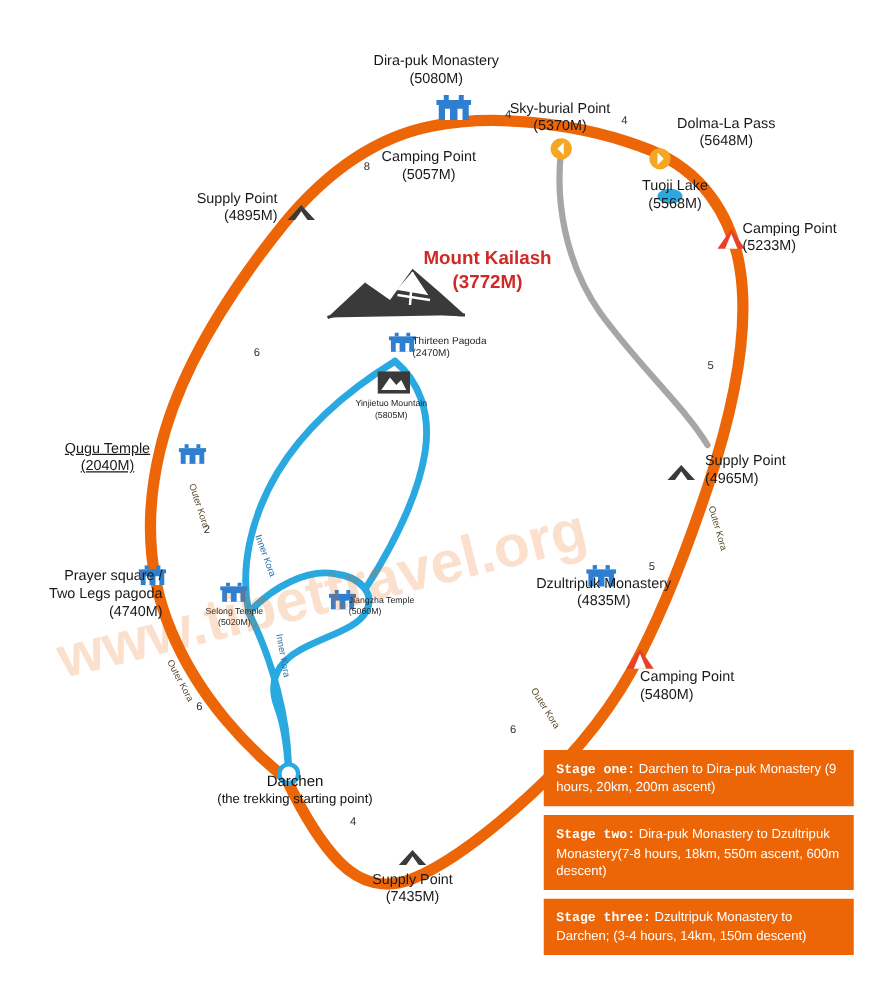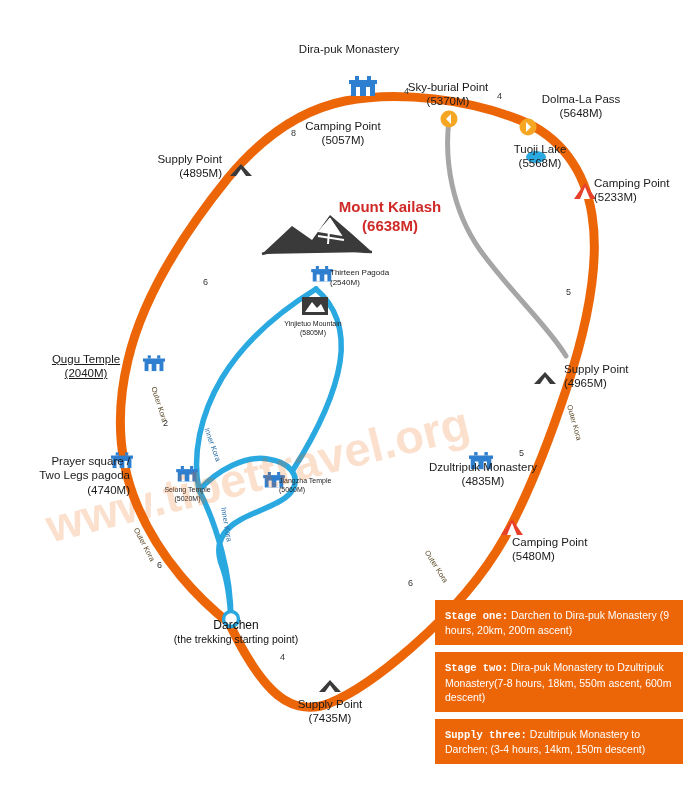--- a/index.html
+++ b/index.html
@@ -215,20 +215,21 @@
     <rect x="17" y="11" width="4" height="9" fill="#ffffff"></rect>
 </svg>
 
 <svg class="icon" style="left:500px;top:518px;" width="24" height="18" viewBox="0 0 24 18">
   <path d="M12 1 L23 17 L1 17 Z" fill="#e8412a"></path>
     <path d="M12 5 L17 17 L7 17 Z" fill="#ffffff"></path>
 </svg>
 
 <div class="lbl" style="left:249px;top:42px;width:200px;">
   <span class="t1">Dira-puk Monastery</span>
+  <span class="t2">(5080M)</span>
 </div>
 
 <div class="lbl" style="left:263px;top:119px;width:160px;">
   <span class="t1">Camping Point</span>
   <span class="t2">(5057M)</span>
 </div>
 
 <div class="lbl" style="left:373px;top:80px;width:150px;">
   <span class="t1">Sky-burial Point</span>
   <span class="t2">(5370M)</span>
@@ -270,21 +271,21 @@
 </div>
 
 <div class="lbl" style="left:5px;top:434px;width:125px;text-align:right;margin-top:20px;">
   <span class="t1">Prayer square /</span>
   <span class="t2">Two Legs pagoda</span>
   <span class="t2">(4740M)</span>
 </div>
 
 <div class="lbl sm" style="left:330px;top:268px;width:110px;text-align:left;">
   <span class="t1">Thirteen Pagoda</span>
-  <span class="t2">(2540M)</span>
+  <span class="t2">(2470M)</span>
 </div>
 
 <div class="lbl xs" style="left:258px;top:320px;width:110px;">
   <span class="t1">Yinjietuo Mountain</span>
   <span class="t2">(5805M)</span>
 </div>
 
 <div class="lbl xs" style="left:135px;top:486px;width:105px;">
   <span class="t1">Selong Temple</span>
   <span class="t2">(5020M)</span>
@@ -300,21 +301,21 @@
   <span class="t2">(4835M)</span>
 </div>
 
 <div class="lbl" style="left:490px;top:535px;width:160px;text-align:left;">
   <span class="t1" style="padding-left:22px;">Camping Point</span>
   <span class="t2" style="padding-left:22px;">(5480M)</span>
 </div>
 
 <div class="lbl kailash" style="left:300px;top:198px;width:180px;">
   <span class="t1">Mount Kailash</span>
-  <span class="t2">(6638M)</span>
+  <span class="t2">(3772M)</span>
 </div>
 
 <div class="lbl darchen" style="left:146px;top:618px;width:180px;">
   <span class="t1">Darchen</span>
   <span class="t2">(the trekking starting point)</span>
 </div>
 
 <div class="dist" style="left:291px;top:128px;">8</div>
 <div class="dist" style="left:404px;top:86px;">4</div>
 <div class="dist" style="left:497px;top:91px;">4</div>
@@ -338,15 +339,15 @@
 </div>
 
 <div id="legend">
   <div class="stage">
     <b>Stage one:</b><span> Darchen to Dira-puk Monastery (9 hours, 20km, 200m ascent)</span>
   </div>
   <div class="stage">
     <b>Stage two:</b><span> Dira-puk Monastery to Dzultripuk Monastery(7-8 hours, 18km, 550m ascent, 600m descent)</span>
   </div>
   <div class="stage">
-    <b>Supply three:</b><span> Dzultripuk Monastery to Darchen; (3-4 hours, 14km, 150m descent)</span>
+    <b>Stage three:</b><span> Dzultripuk Monastery to Darchen; (3-4 hours, 14km, 150m descent)</span>
   </div>
 </div>
 
 </body></html>

